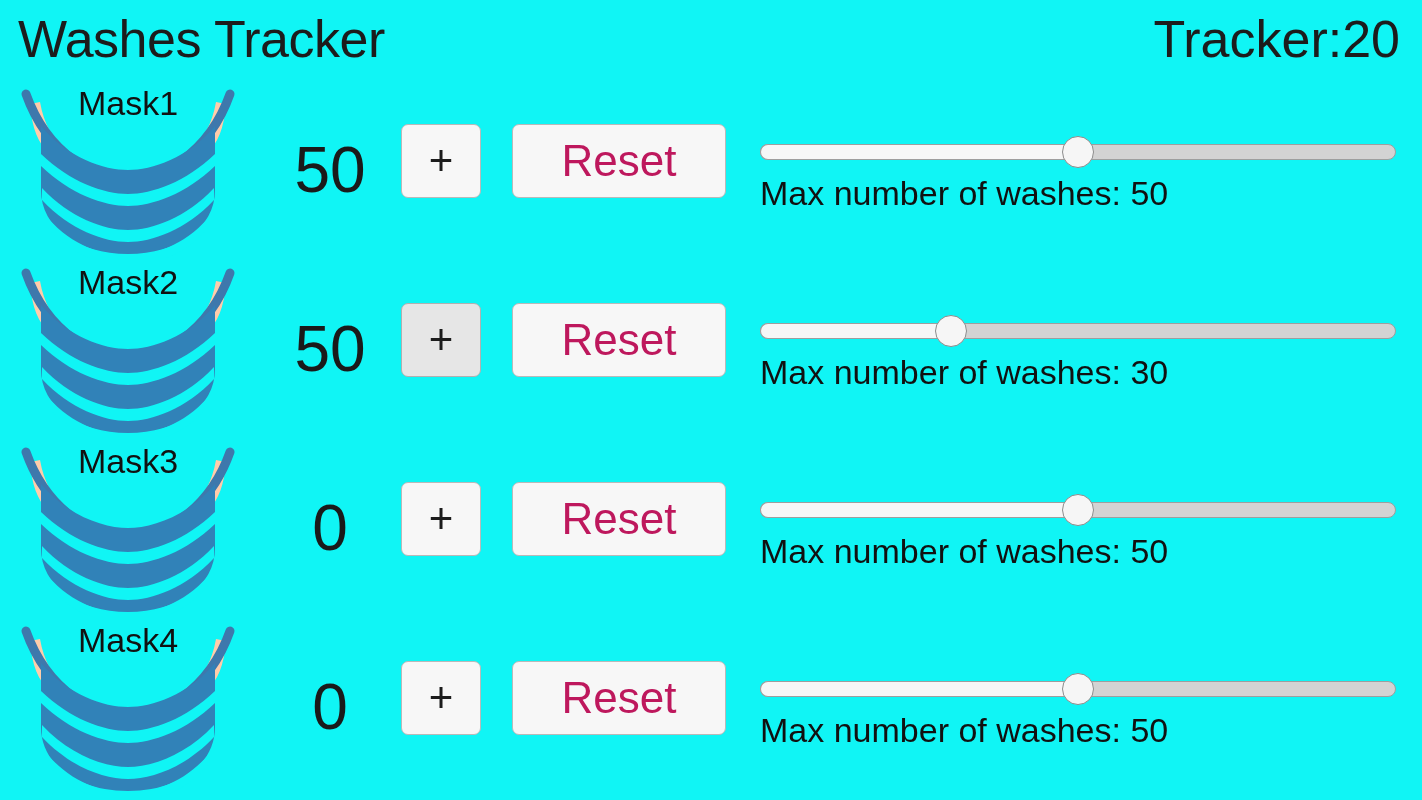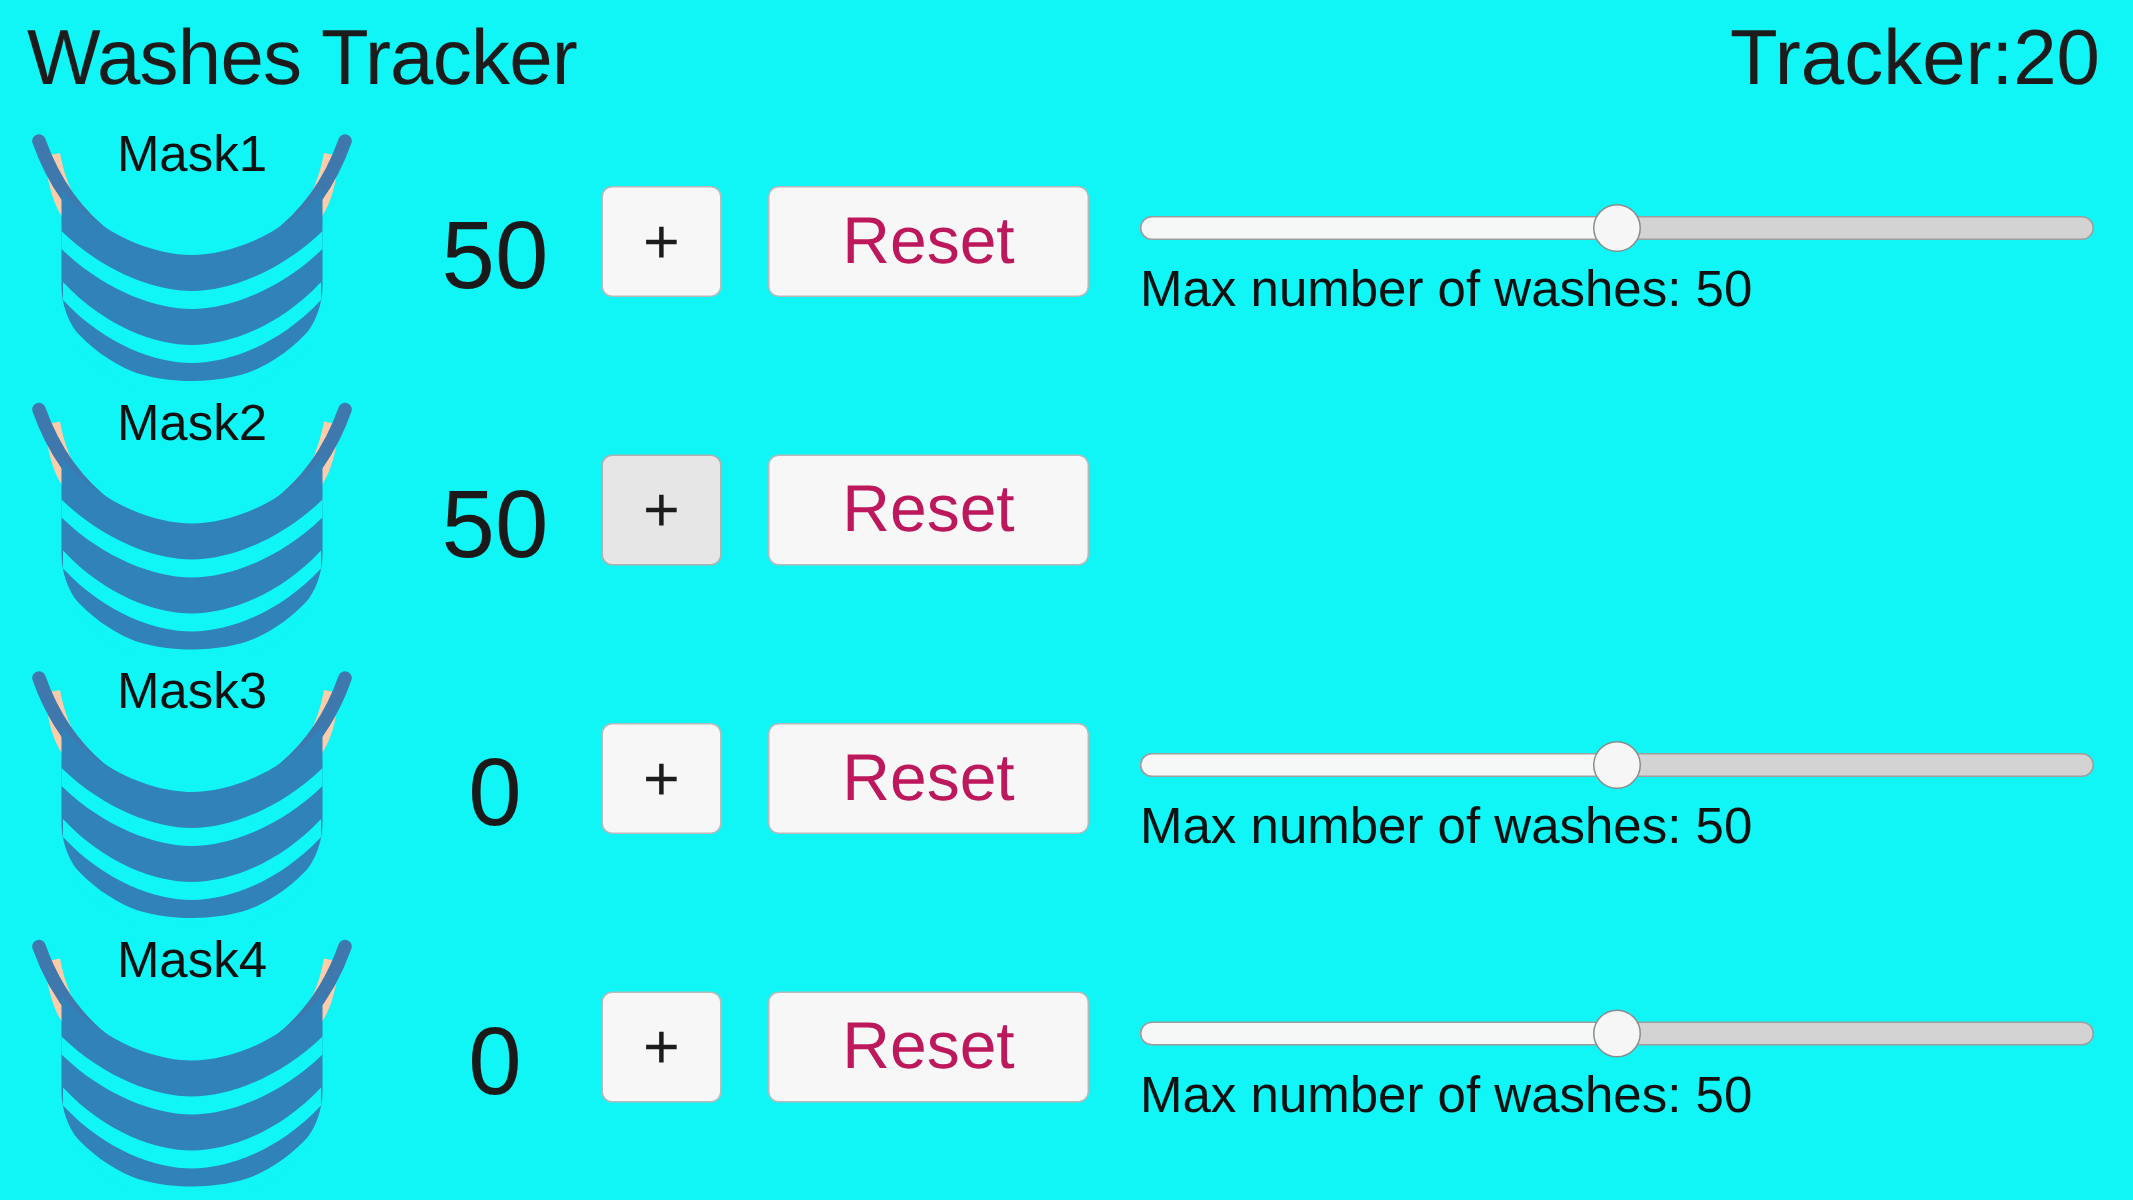--- a/index.html
+++ b/index.html
@@ -284,20 +284,28 @@
       </svg>
       <div class="mask-label">Mask2</div>
     </div>
 
     <div class="counter">50</div>
 
     <button class="plus-btn active">+</button>
 
     <button class="reset-btn">Reset</button>
 
+    <div class="slider-cell">
+      <div class="slider">
+        <div class="slider-track"></div>
+        <div class="slider-fill" style="width: 190.8px;"></div>
+        <div class="slider-thumb" style="left: 190.8px;"></div>
+      </div>
+      <div class="slider-caption">Max number of washes: 30</div>
+    </div>
 
   </div>
 
   <div class="mask-row">
 
     <div class="mask-cell">
       <svg class="mask-svg" viewBox="0 0 240 176" xmlns="http://www.w3.org/2000/svg">
 
         <path d="M22 22 C 24 46, 30 62, 42 72 L 56 66 C 44 56, 36 42, 32 20 Z" fill="#ffccaa"></path>
         <path d="M218 22 C 216 46, 210 62, 198 72 L 184 66 C 196 56, 204 42, 208 20 Z" fill="#ffccaa"></path>

